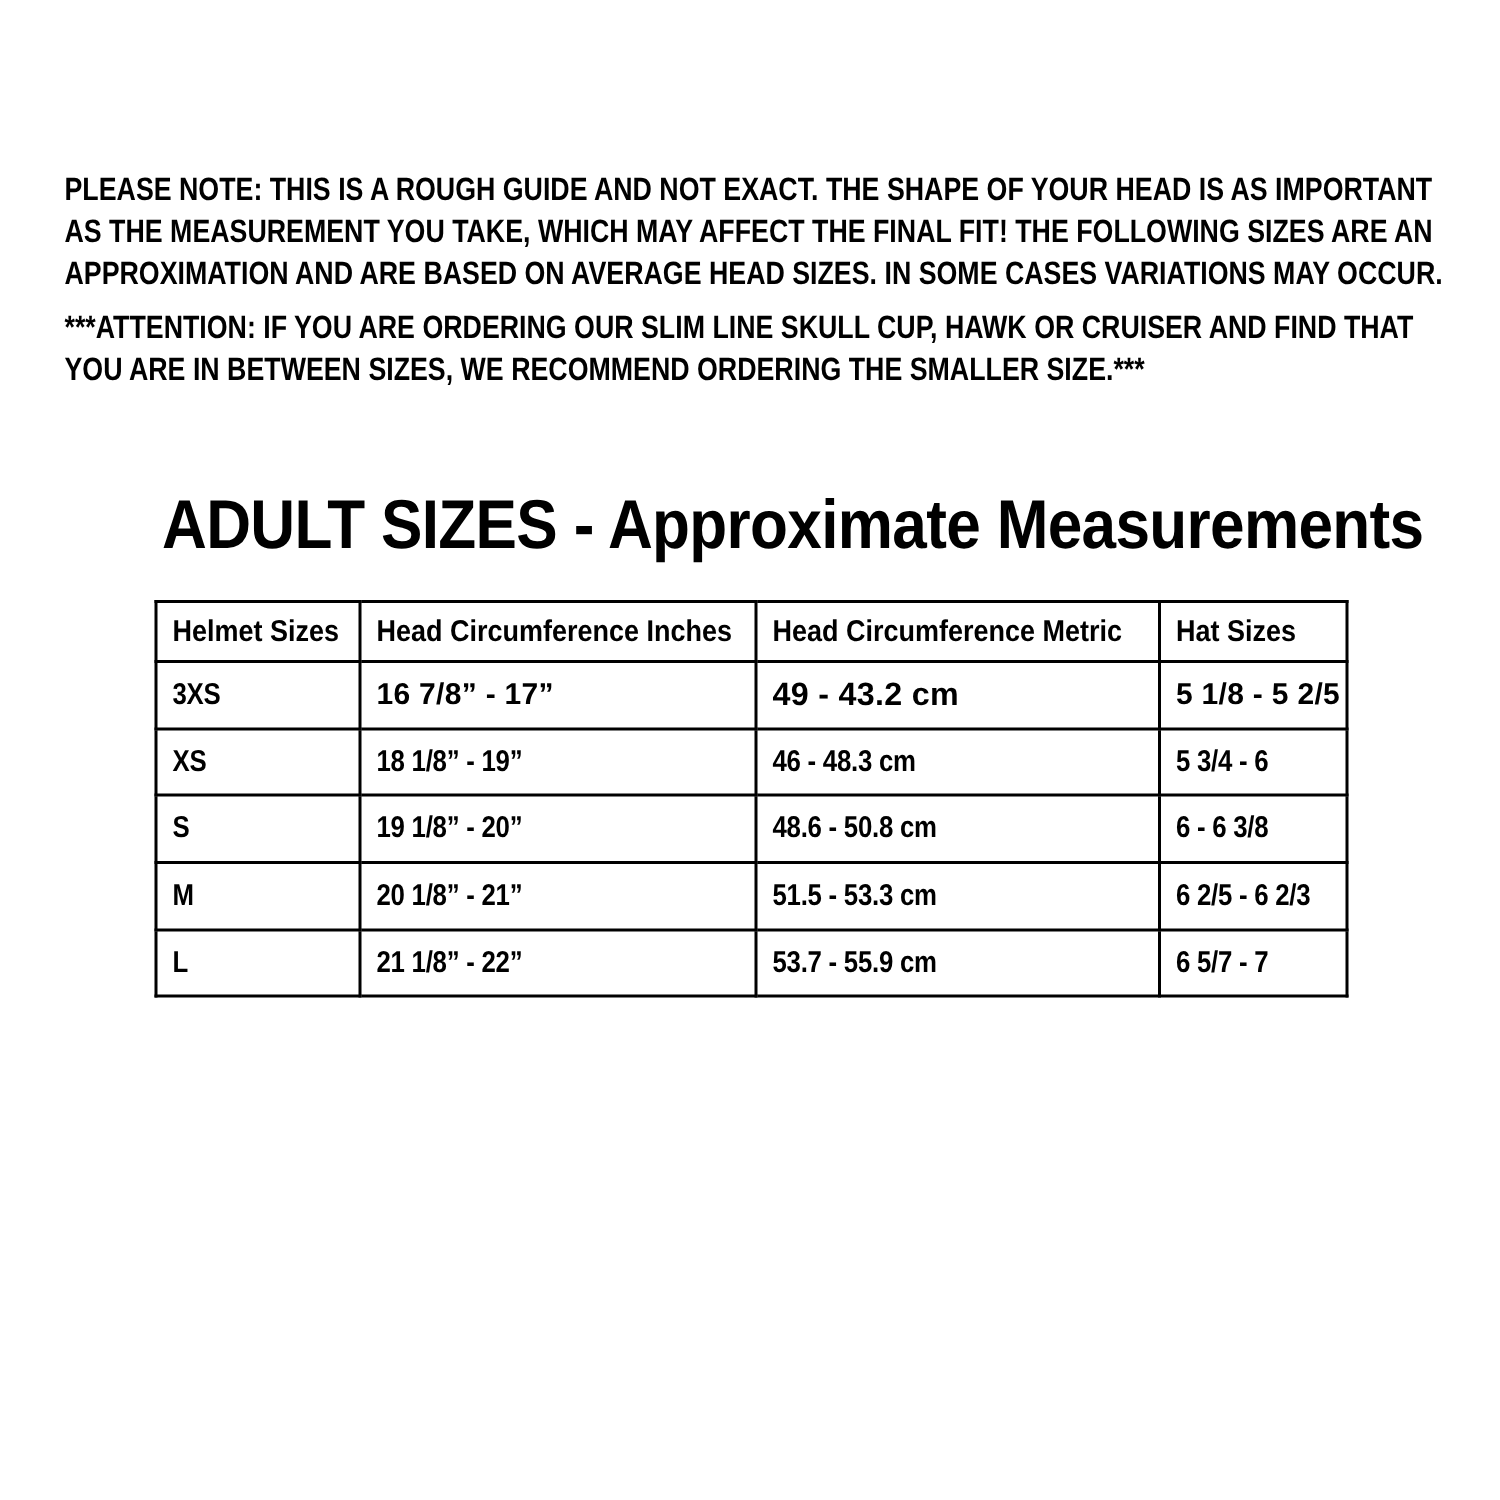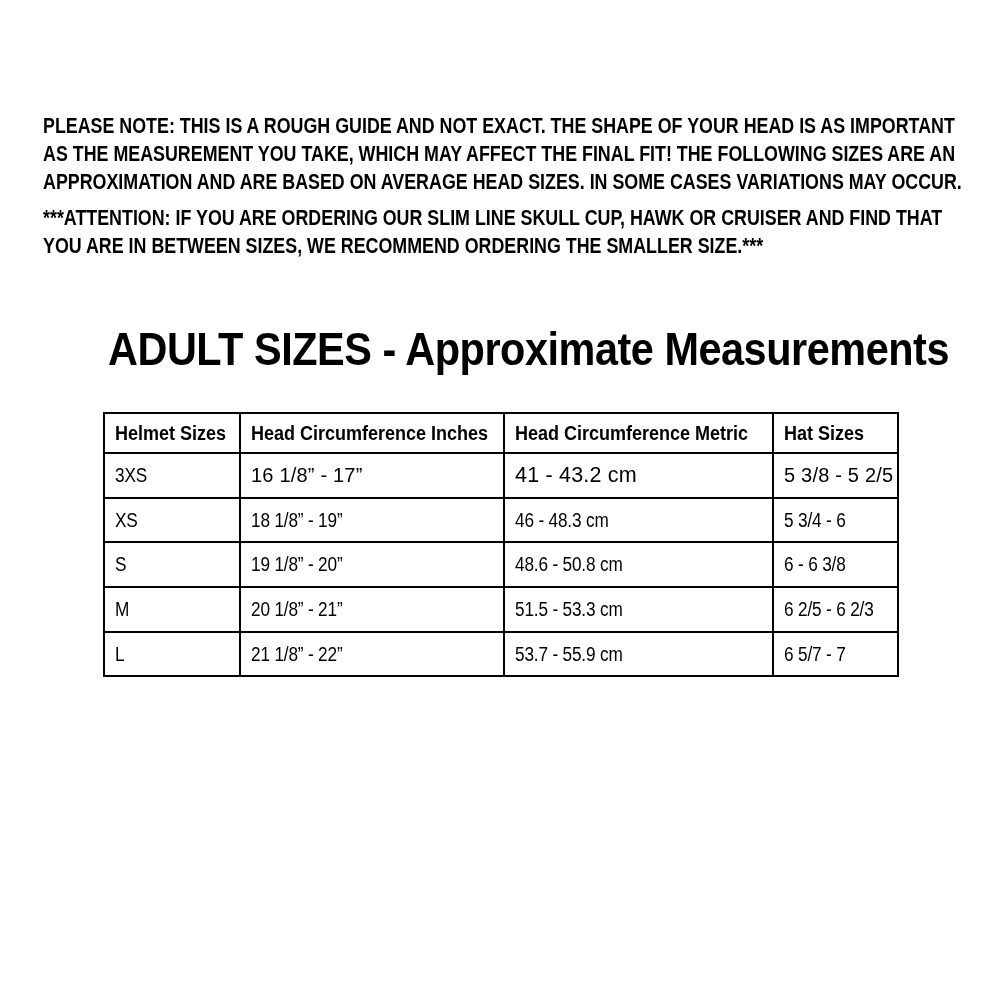--- a/index.html
+++ b/index.html
@@ -42,42 +42,42 @@
     font-weight: 700;
     white-space: nowrap;
     transform: scaleX(0.90);
     transform-origin: left top;
     letter-spacing: -0.5px;
   }
 
   table.size-table {
     position: absolute;
     left: 103px;
-    top: 412px;
+    top: 400px;
     width: 794px;
     border-collapse: collapse;
     table-layout: fixed;
   }
   .size-table col.c1 { width: 136px; }
   .size-table col.c2 { width: 264px; }
   .size-table col.c3 { width: 269px; }
   .size-table col.c4 { width: 125px; }
   .size-table th, .size-table td {
     border: 2px solid #000000;
     text-align: left;
     vertical-align: middle;
     padding: 0 0 0 10px;
     overflow: hidden;
   }
   .size-table th {
     height: 38px;
     font-size: 20px;
     font-weight: 700;
   }
-  .size-table td { height: 42.7px; font-size: 20px; font-weight: 400; }
+  .size-table td { height: 42.7px; font-size: 20px; font-weight: 700; }
   
   .hv, .cv, .ev {
     display: inline-block;
     white-space: nowrap;
     transform-origin: left center;
   }
   .hv { transform: scaleX(0.90); }
   .cv { transform: scaleX(0.86); letter-spacing: -0.2px; }
   
   .ev { transform: none; letter-spacing: 0.2px; }
@@ -112,23 +112,23 @@
       <tr>
         <th><span class="hv">Helmet Sizes</span></th>
         <th><span class="hv">Head Circumference Inches</span></th>
         <th><span class="hv">Head Circumference Metric</span></th>
         <th><span class="hv">Hat Sizes</span></th>
       </tr>
     </thead>
     <tbody>
       <tr>
         <td><span class="cv">3XS</span></td>
-        <td><span class="ev">16 1/8” - 17”</span></td>
-        <td><span class="ev lg">41 - 43.2 cm</span></td>
-        <td><span class="ev">5 3/8 - 5 2/5</span></td>
+        <td><span class="ev">16 7/8” - 17”</span></td>
+        <td><span class="ev lg">49 - 43.2 cm</span></td>
+        <td><span class="ev">5 1/8 - 5 2/5</span></td>
       </tr>
       <tr>
         <td><span class="cv">XS</span></td>
         <td><span class="cv">18 1/8” - 19”</span></td>
         <td><span class="cv">46 - 48.3 cm</span></td>
         <td><span class="cv">5 3/4 - 6</span></td>
       </tr>
       <tr>
         <td><span class="cv">S</span></td>
         <td><span class="cv">19 1/8” - 20”</span></td>

